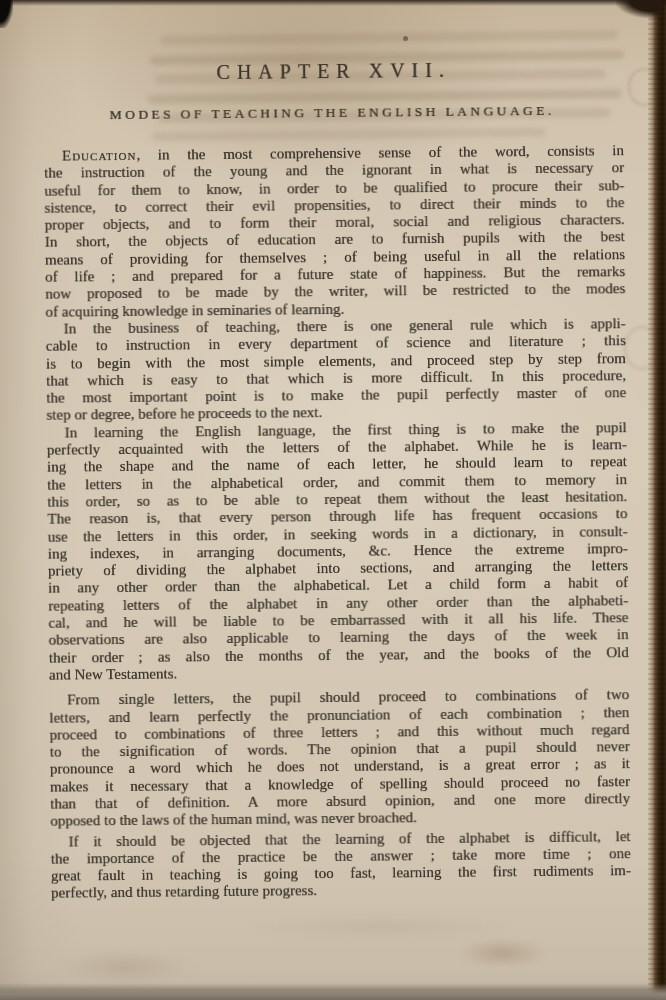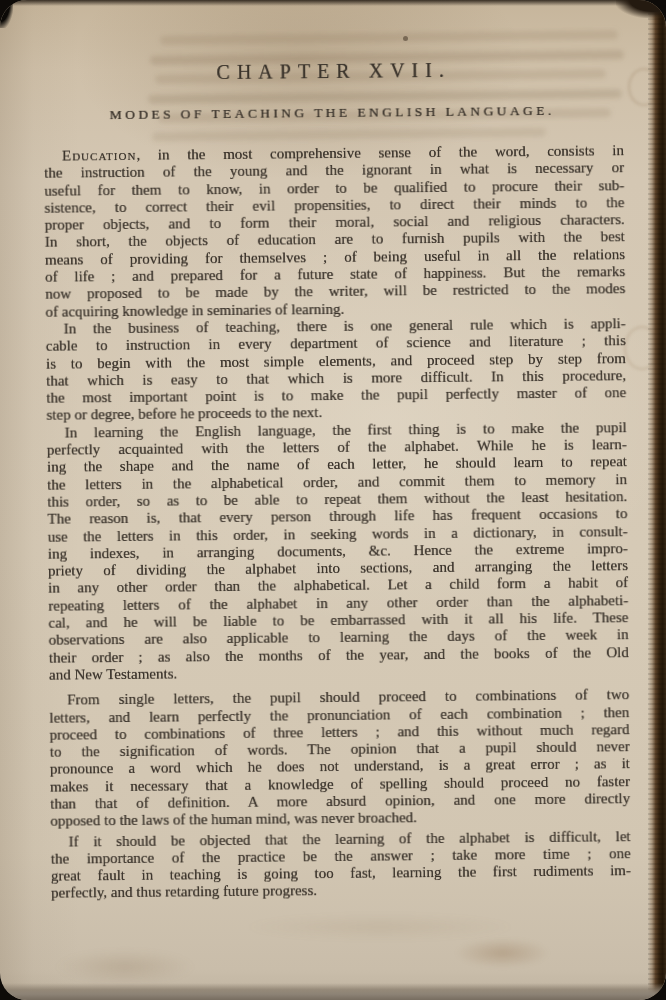--- a/index.html
+++ b/index.html
@@ -6,21 +6,20 @@
   body {
     width: 666px; height: 1000px;
     background: #0e0b08;
     overflow: hidden;
     font-family: "Liberation Serif", serif;
   }
   .photo {
     position: relative;
     width: 666px; height: 1000px;
     overflow: hidden;
-    border-radius: 27px;
   }
   
   .paper {
     position: absolute; inset: 0;
     background:
       radial-gradient(ellipse 420px 300px at 58% 42%, rgba(255,250,238,0.20), rgba(255,250,238,0) 70%),
       radial-gradient(ellipse 300px 160px at 45% 6%, rgba(120,95,62,0.22), rgba(120,95,62,0) 75%),
       linear-gradient(90deg, rgba(100,80,55,0.16) 0%, rgba(100,80,55,0.04) 5%, rgba(100,80,55,0) 12%),
       linear-gradient(180deg, #c6b59b 0%, #cfc0a9 7%, #d4c7b3 18%, #d6cab6 55%, #d2c6b2 85%, #c9bdaa 97%, #bfb3a0 100%);
   }

